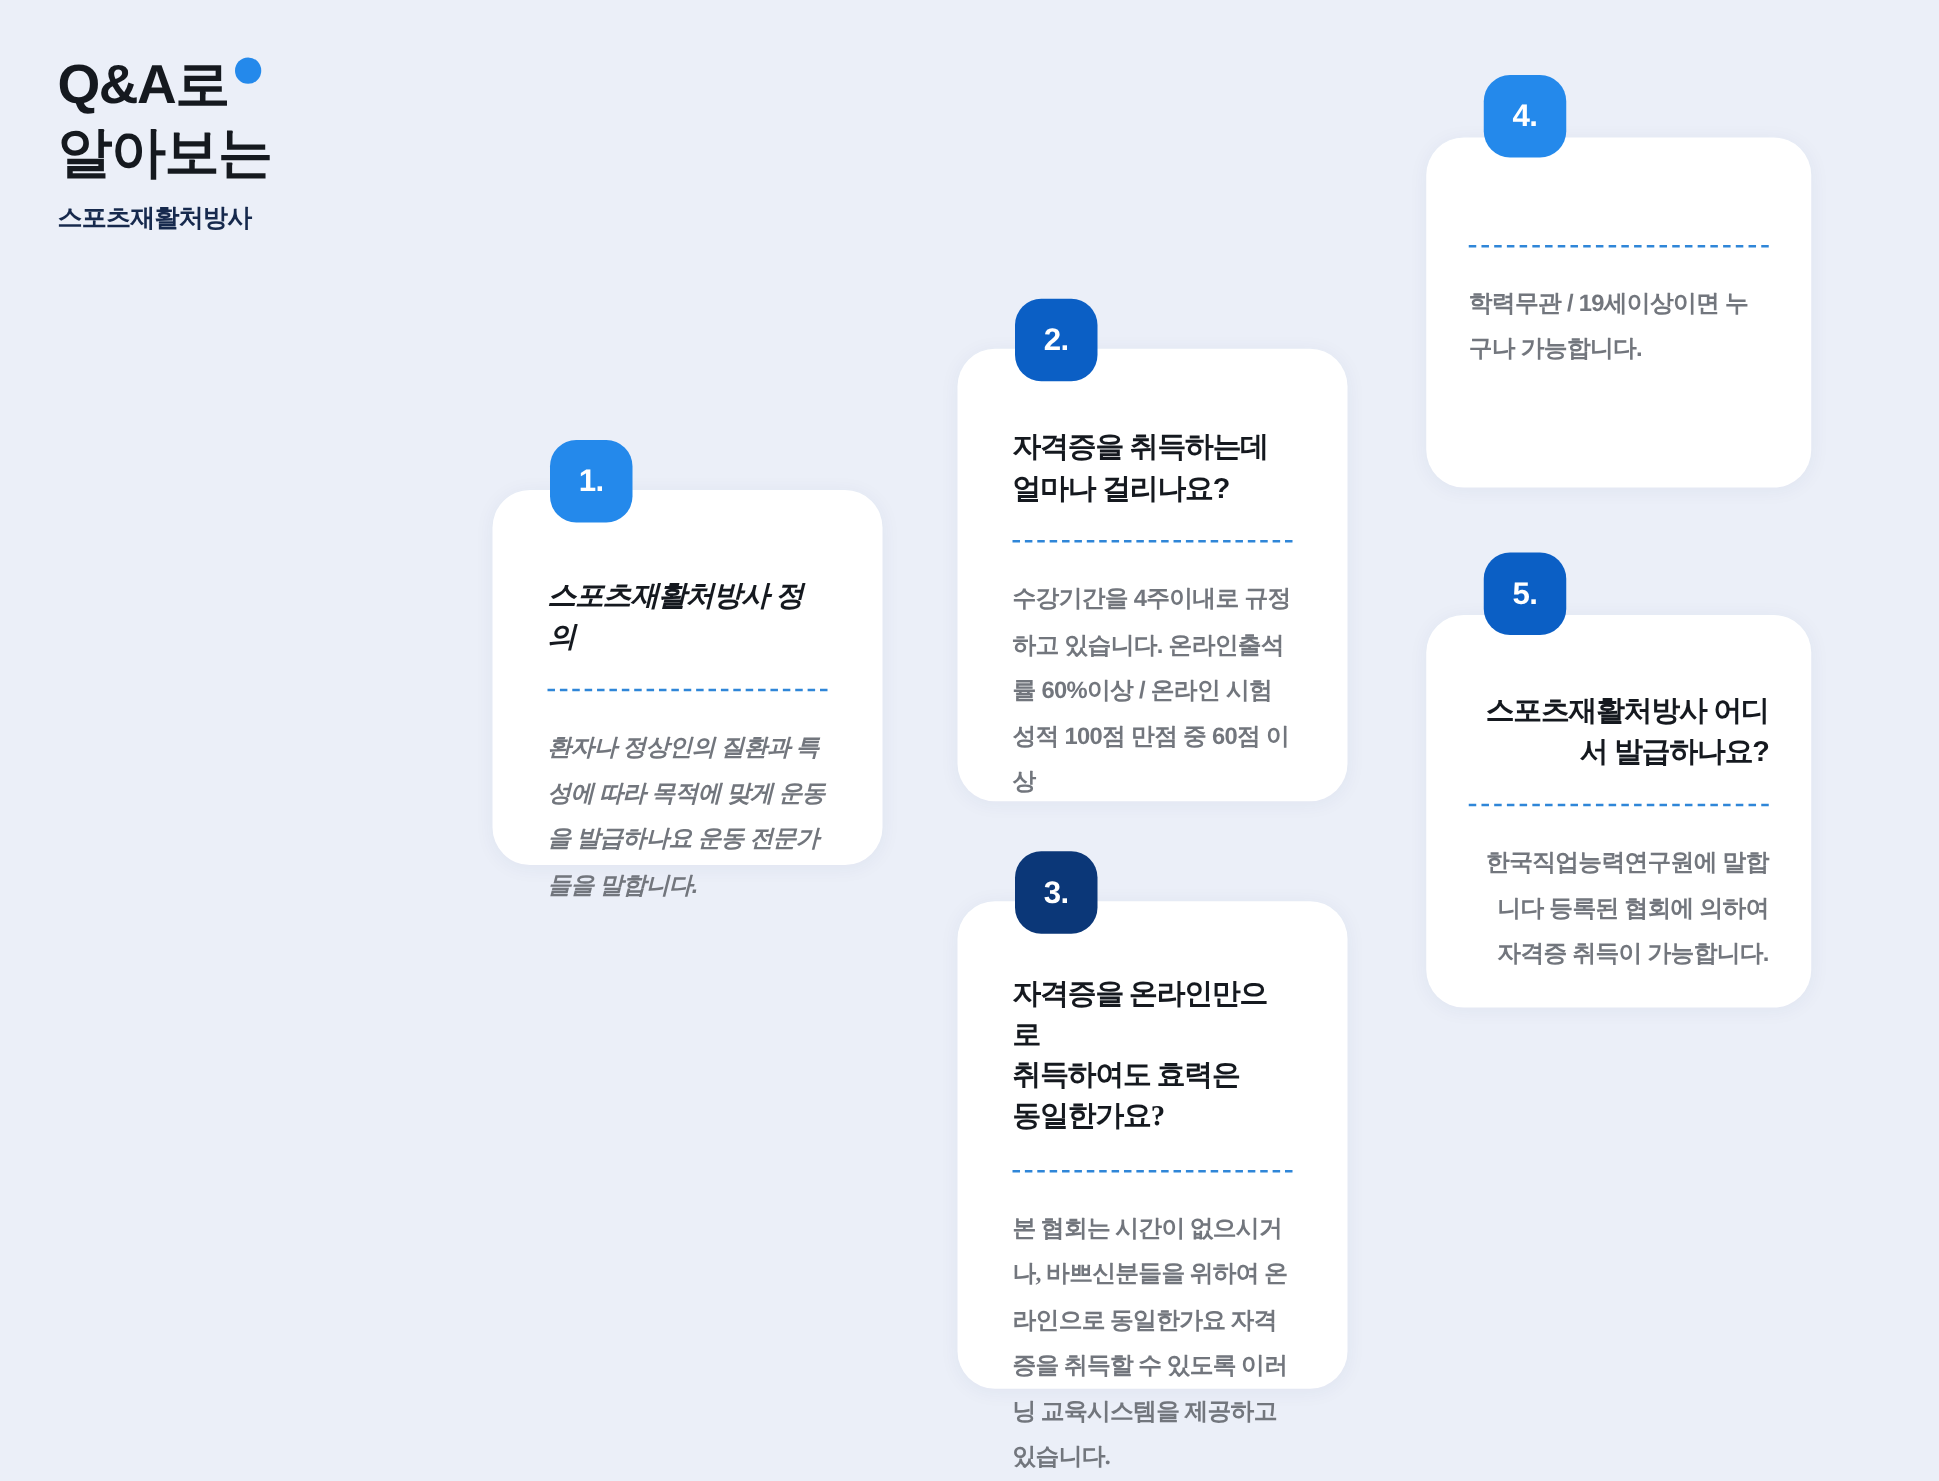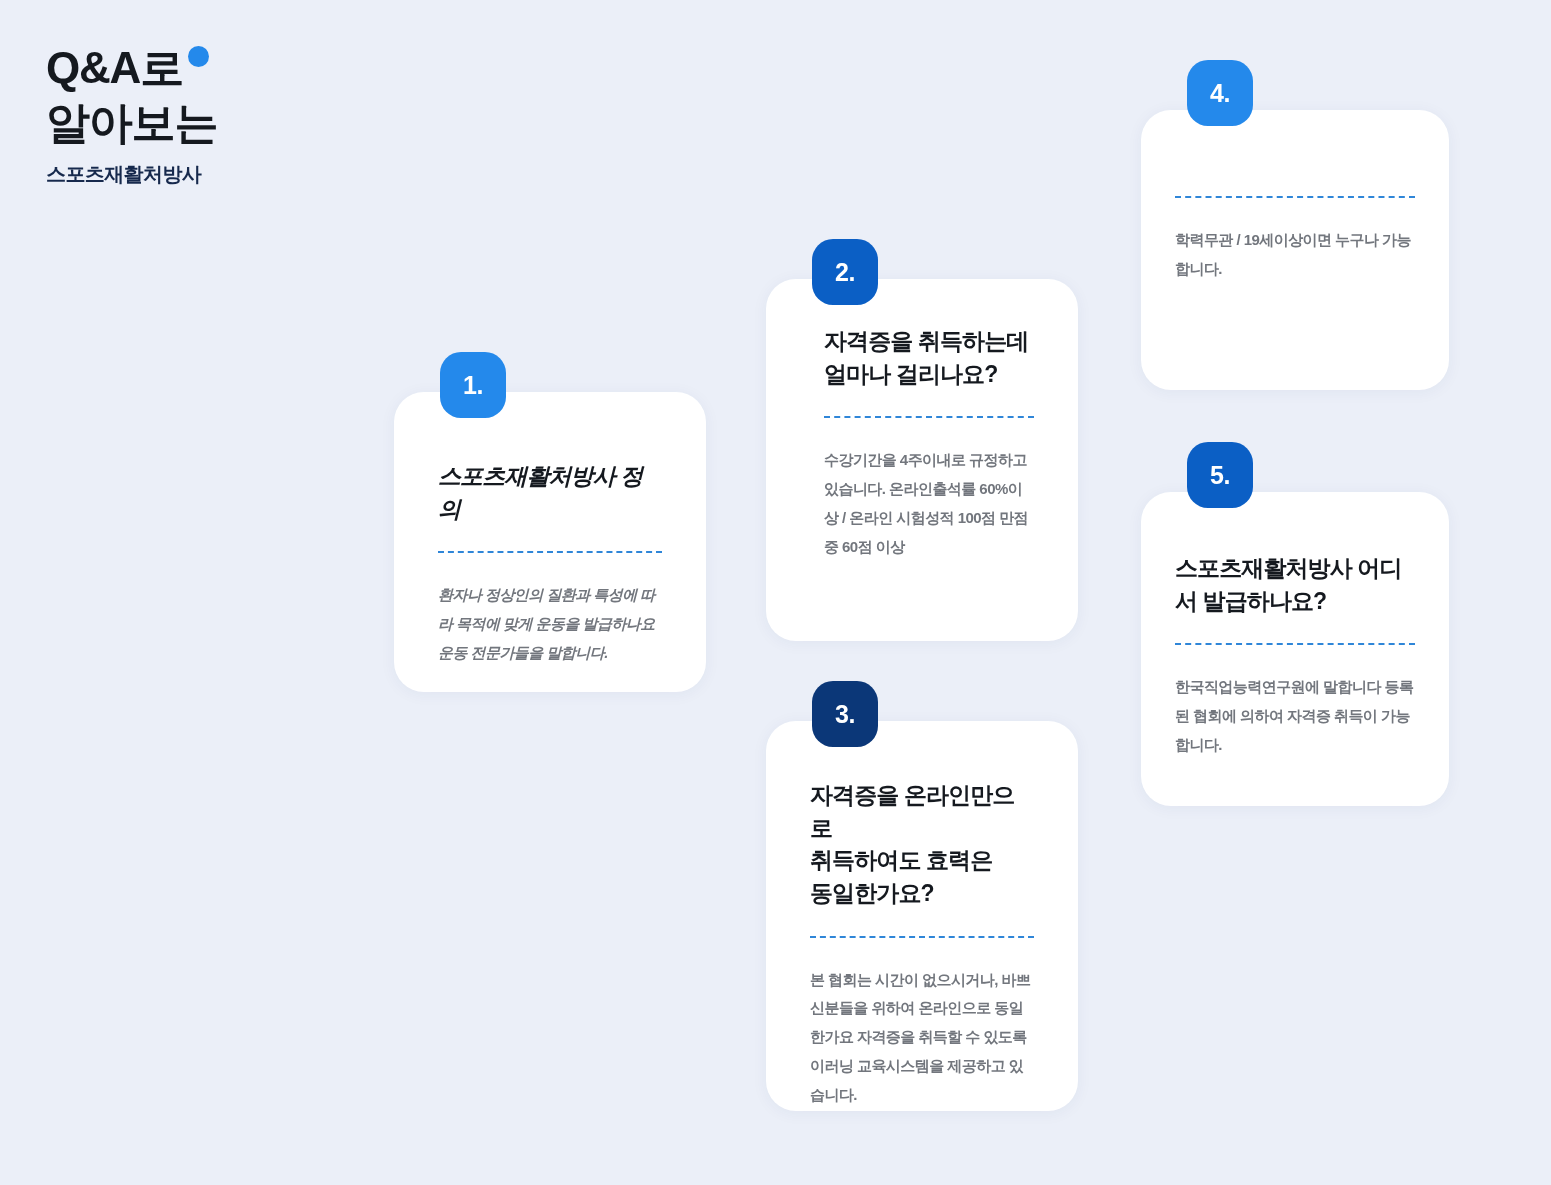--- a/index.html
+++ b/index.html
@@ -88,21 +88,21 @@
     letter-spacing:-0.9px;
     white-space:pre-line;
   }
   .divider {
     height:0;
     border-top:2px dashed #2f86d8;
     margin:26px 0 0 0;
   }
   .q-answer {
     margin-top:28px;
-    font-size:15px;
+    font-size:19px;
     font-weight:bold;
     line-height:1.92;
     color:#72767d;
     letter-spacing:-0.55px;
   }
 </style>
 </head>
 <body>
 
 <div id="stage">
@@ -122,33 +122,33 @@
       <div class="q-title">스포츠재활처방사 정의</div>
       <div class="divider"></div>
       <div class="q-answer">환자나 정상인의 질환과 특성에 따라 목적에 맞게 운동을 발급하나요 운동 전문가들을 말합니다.</div>
     </div>
   </div>
 
   <div class="card" style="left:766px; top:279px; width:312px; height:362px;">
     <div class="badge" style="background:#0b5fc5;">
       <span>2.</span>
     </div>
-    <div class="card-body" style="padding-top:46px;margin-left:14px;">
+    <div class="card-body" style="padding-top:62px;">
       <div class="q-title">자격증을 취득하는데
 얼마나 걸리나요?</div>
       <div class="divider"></div>
       <div class="q-answer">수강기간을 4주이내로 규정하고 있습니다. 온라인출석률 60%이상 / 온라인 시험성적 100점 만점 중 60점 이상</div>
     </div>
   </div>
 
   <div class="card" style="left:766px; top:721px; width:312px; height:390px;">
     <div class="badge" style="background:#0b3778;">
       <span>3.</span>
     </div>
-    <div class="card-body" style="padding-top:58px;">
+    <div class="card-body" style="padding-top:58px;font-family:Liberation Serif, serif;">
       <div class="q-title">자격증을 온라인만으로
 취득하여도 효력은
 동일한가요?</div>
       <div class="divider"></div>
       <div class="q-answer">본 협회는 시간이 없으시거나, 바쁘신분들을 위하여 온라인으로 동일한가요 자격증을 취득할 수 있도록 이러닝 교육시스템을 제공하고 있습니다.</div>
     </div>
   </div>
 
   <div class="card" style="left:1141px; top:110px; width:308px; height:280px;">
     <div class="badge" style="background:#2489eb; top:-50px;">
@@ -157,20 +157,20 @@
     <div class="card-body" style="padding-top:60px; padding-left:34px; padding-right:34px;">
       <div class="divider"></div>
       <div class="q-answer">학력무관 / 19세이상이면 누구나 가능합니다.</div>
     </div>
   </div>
 
   <div class="card" style="left:1141px; top:492px; width:308px; height:314px;">
     <div class="badge" style="background:#0b5fc5; top:-50px;">
       <span>5.</span>
     </div>
-    <div class="card-body" style="padding-top:60px; padding-left:34px; padding-right:34px;">
+    <div class="card-body" style="padding-top:60px; padding-left:34px; padding-right:34px;text-align:right;">
       <div class="q-title">스포츠재활처방사 어디서 발급하나요?</div>
       <div class="divider"></div>
       <div class="q-answer">한국직업능력연구원에 말합니다 등록된 협회에 의하여 자격증 취득이 가능합니다.</div>
     </div>
   </div>
 
 </div>
 
 </body></html>

